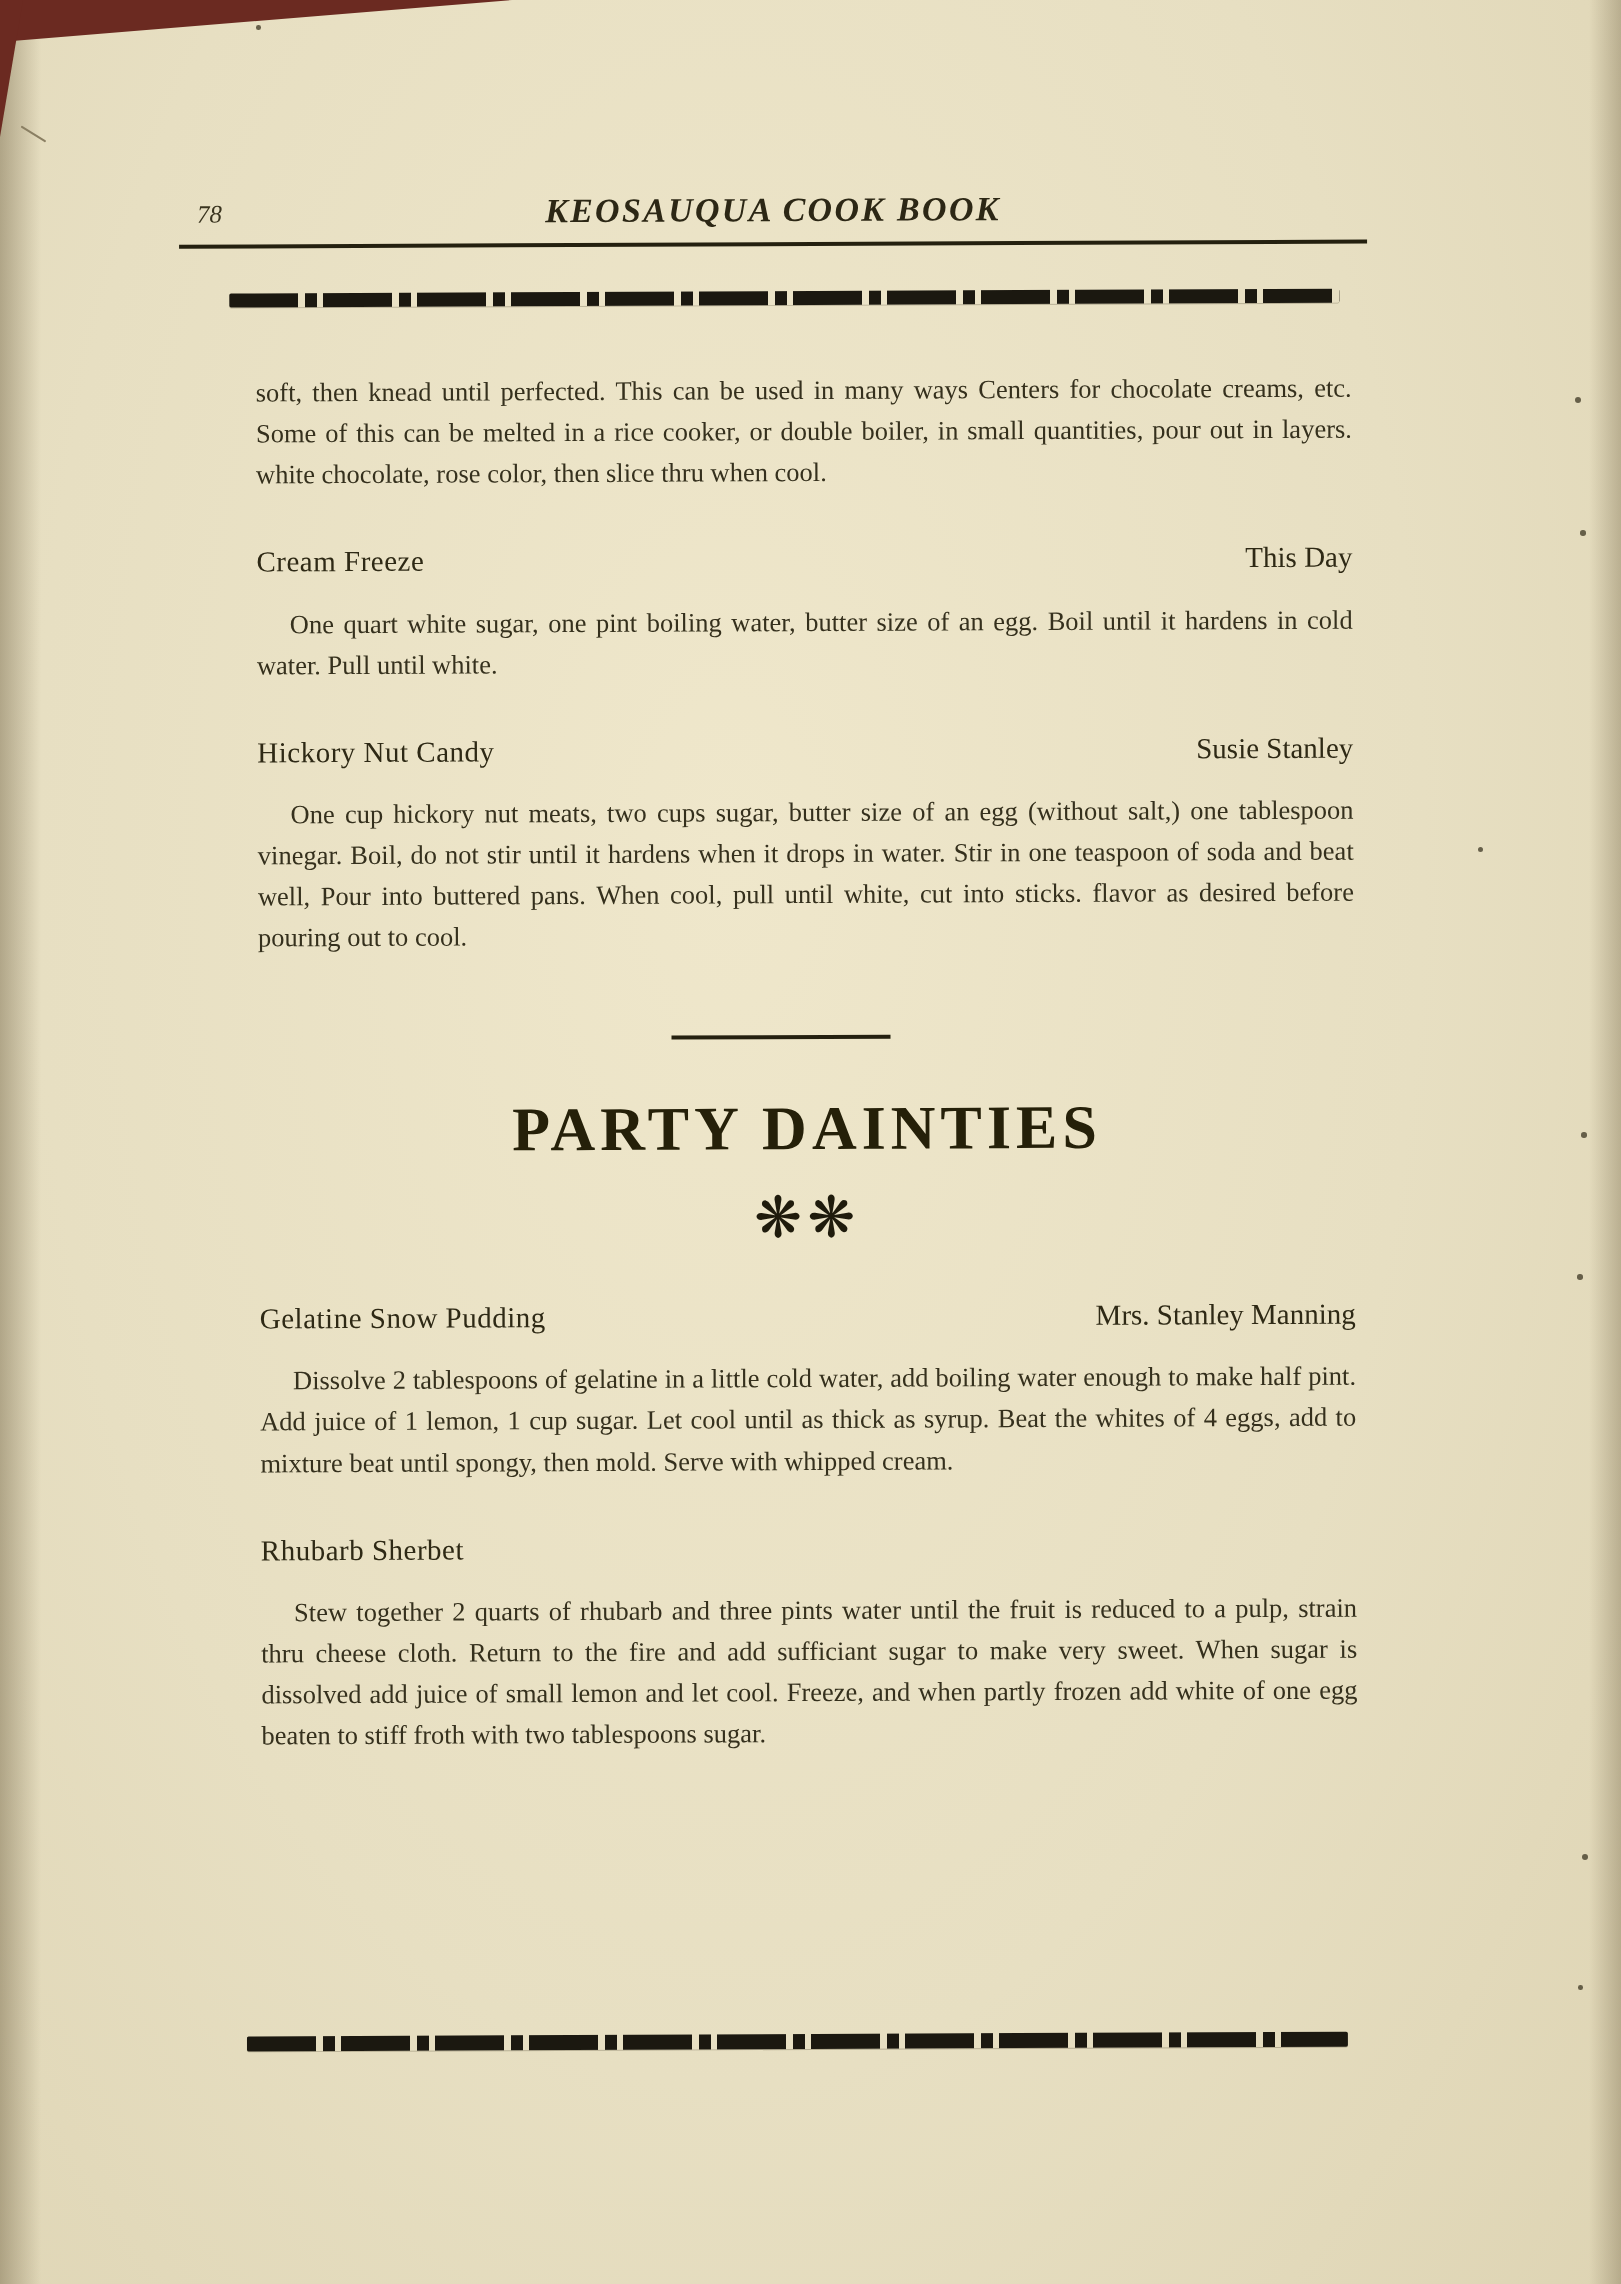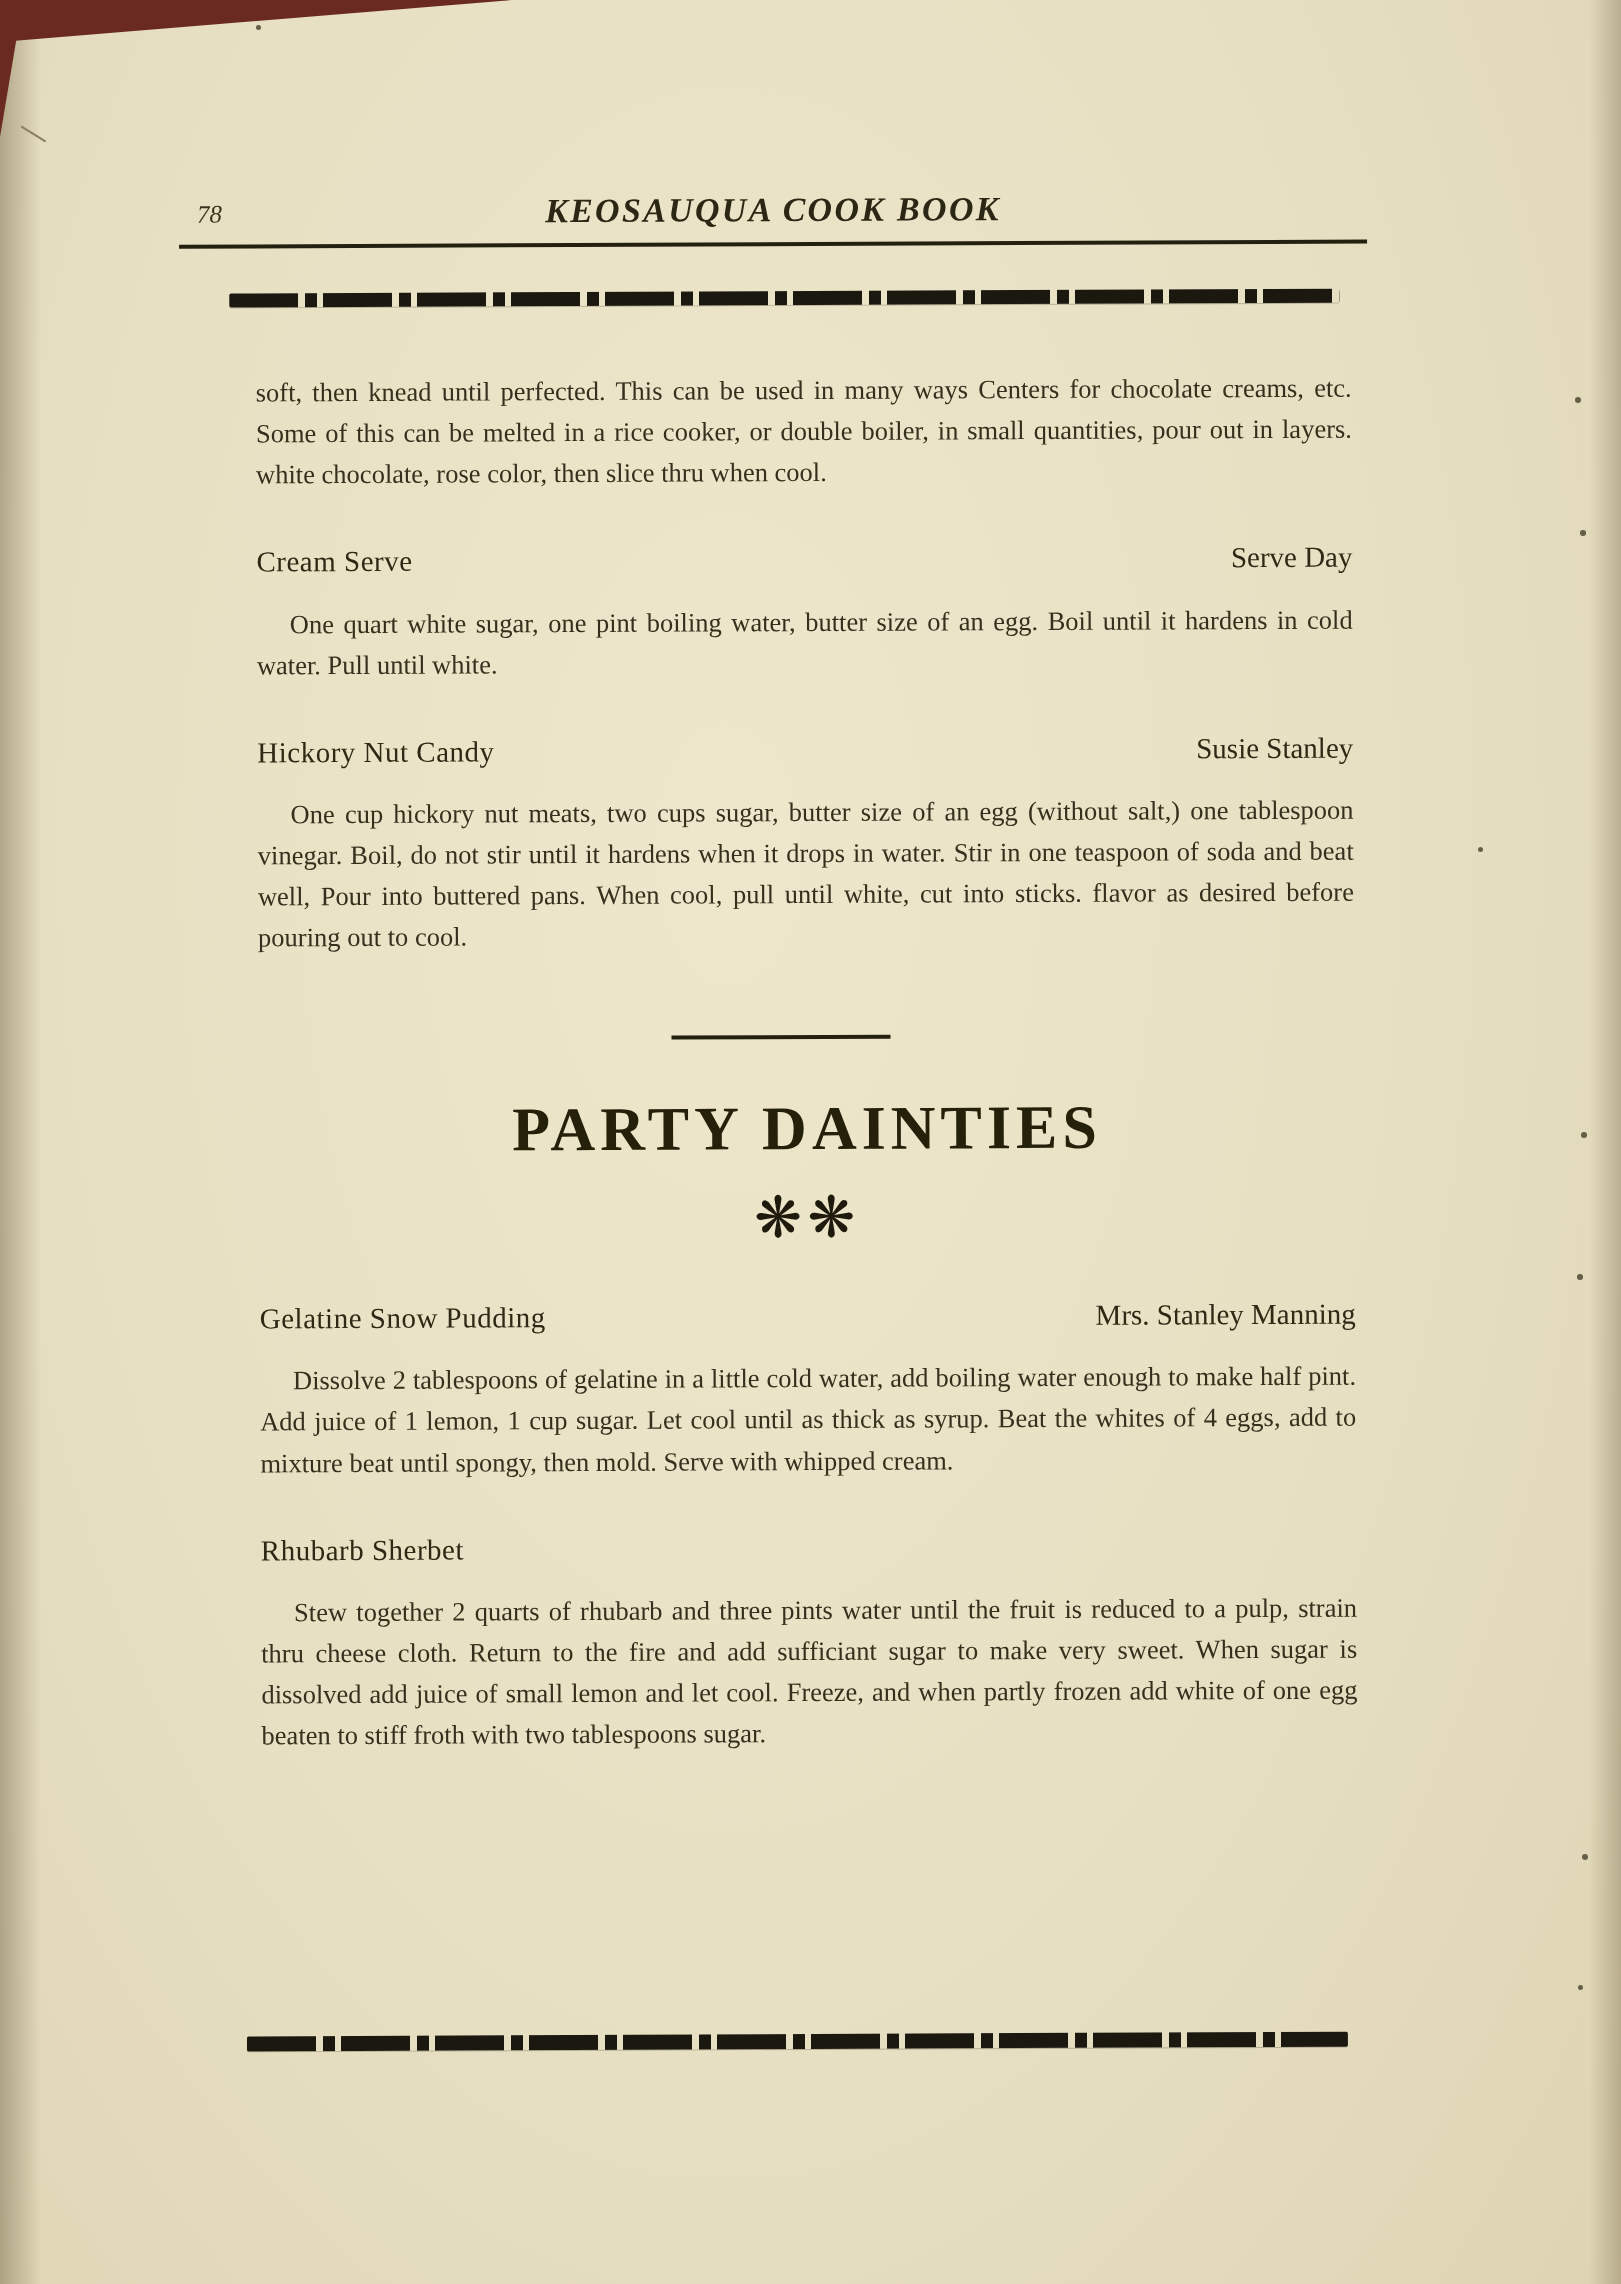--- a/index.html
+++ b/index.html
@@ -72,22 +72,22 @@
   </div>
   <div class="header-rule"></div>
   <div class="band band-top"></div>
 
   <main class="content">
 
     <p class="body-text">soft, then knead until perfected.  This can be used in many ways Centers for chocolate creams, etc.  Some of this can be melted in a rice cooker, or double boiler, in small quantities, pour out in layers. white chocolate, rose color, then slice thru when cool.</p>
 
     <div class="recipe">
       <div class="recipe-head">
-        <span class="recipe-title">Cream Serve</span>
-        <span class="recipe-contrib">Serve Day</span>
+        <span class="recipe-title">Cream Freeze</span>
+        <span class="recipe-contrib">This Day</span>
       </div>
       <p class="body-text indent recipe-body">One quart white sugar, one pint boiling water, butter size of an egg. Boil until it hardens in cold water.  Pull until white.</p>
     </div>
 
     <div class="recipe">
       <div class="recipe-head">
         <span class="recipe-title">Hickory Nut Candy</span>
         <span class="recipe-contrib">Susie Stanley</span>
       </div>
       <p class="body-text indent recipe-body">One cup hickory nut meats, two cups sugar, butter size of an egg (without salt,) one tablespoon vinegar.  Boil, do not stir until it hardens when it drops in water.  Stir in one teaspoon of soda and beat well, Pour into buttered pans.  When cool, pull until white, cut into sticks. flavor as desired before pouring out to cool.</p>

